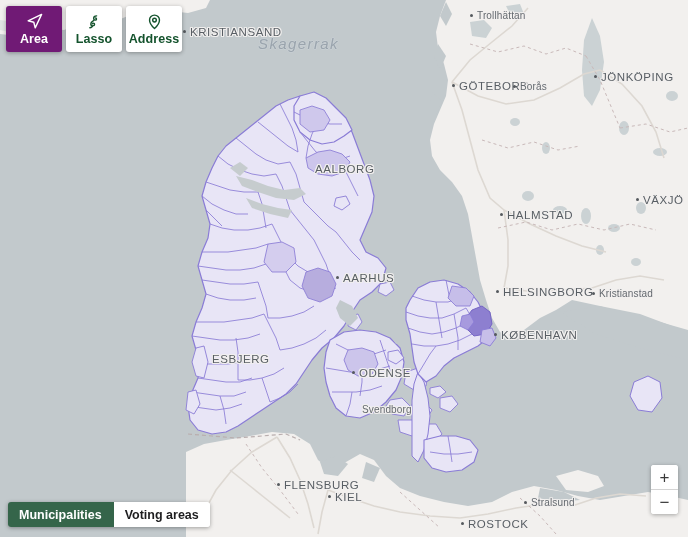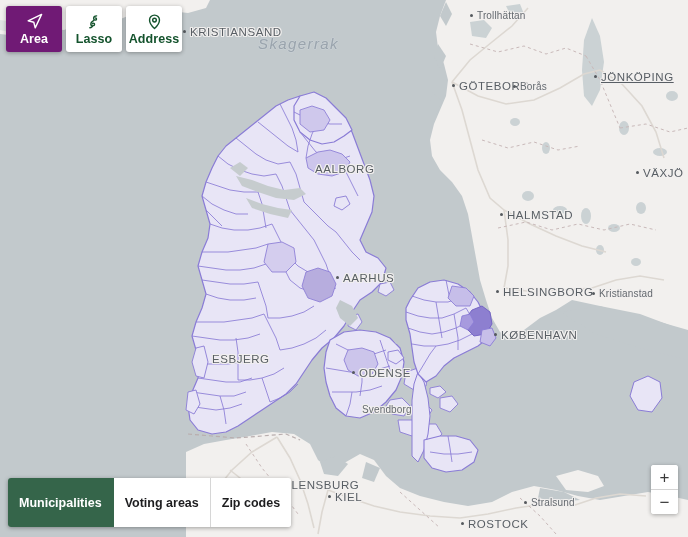--- a/index.html
+++ b/index.html
@@ -113,21 +113,21 @@
     position: absolute;
     left: 8px;
     bottom: 10px;
     display: flex;
     border-radius: 3px;
     overflow: hidden;
     box-shadow: 0 1px 4px rgba(0,0,0,.35);
     z-index: 40;
   }
   .layer-tab {
-    padding: 12px 11px;
+    padding: 0 11px;
     height: 25px;
     display: flex;
     align-items: center;
     background: #ffffff;
     color: #1d1d1f;
     font-size: 12.5px;
     font-weight: bold;
     cursor: pointer;
     border-right: 1px solid #d6d6d6;
   }
@@ -426,24 +426,24 @@
       </g>
 
       <g></g>
     </g>
   </svg>
 
   <div id="map-labels">
       <div class="map-label city-major" style="left: 183px; top: 26px;"><span class="dot"></span><span>KRISTIANSAND</span></div>
       <div class="map-label water" style="left: 258px; top: 35px;"><span>Skagerrak</span></div>
       <div class="map-label city-minor" style="left: 470px; top: 10px;"><span class="dot"></span><span>Trollhättan</span></div>
-      <div class="map-label city-major" style="left: 594px; top: 71px; text-decoration: underline;"><span class="dot"></span><span>JÖNKÖPING</span></div>
+      <div class="map-label city-major" style="left: 594px; top: 71px;"><span class="dot"></span><span>JÖNKÖPING</span></div>
       <div class="map-label city-major" style="left: 452px; top: 80px;"><span class="dot"></span><span>GÖTEBORG</span></div>
       <div class="map-label city-minor" style="left: 513px; top: 81px;"><span class="dot"></span><span>Borås</span></div>
-      <div class="map-label city-major" style="left: 636px; top: 167px; text-align: right;"><span class="dot"></span><span>VÄXJÖ</span></div>
+      <div class="map-label city-major" style="left: 636px; top: 194px; text-align: right;"><span class="dot"></span><span>VÄXJÖ</span></div>
       <div class="map-label city-major" style="left: 500px; top: 209px;"><span class="dot"></span><span>HALMSTAD</span></div>
       <div class="map-label city-major" style="left: 315px; top: 163px;"><span>AALBORG</span></div>
       <div class="map-label city-major" style="left: 336px; top: 272px;"><span class="dot"></span><span>AARHUS</span></div>
       <div class="map-label city-major" style="left: 496px; top: 286px;"><span class="dot"></span><span>HELSINGBORG</span></div>
       <div class="map-label city-minor" style="left: 592px; top: 288px;"><span class="dot"></span><span>Kristianstad</span></div>
       <div class="map-label city-major" style="left: 494px; top: 329px;"><span class="dot"></span><span>KØBENHAVN</span></div>
       <div class="map-label city-major" style="left: 212px; top: 353px;"><span>ESBJERG</span></div>
       <div class="map-label city-major" style="left: 352px; top: 367px;"><span class="dot"></span><span>ODENSE</span></div>
       <div class="map-label city-minor" style="left: 362px; top: 404px;"><span>Svendborg</span></div>
       <div class="map-label city-major" style="left: 277px; top: 435px; margin-top: 44px;"><span class="dot"></span><span>FLENSBURG</span></div>
@@ -485,23 +485,20 @@
     </div>
   </div>
 
   <div id="layer-tabs">
     <div class="layer-tab active">
       <span>Municipalities</span>
     </div>
     <div class="layer-tab">
       <span>Voting areas</span>
     </div>
-    <div class="layer-tab">
-      <span>Zip codes</span>
-    </div>
   </div>
 
   <div id="zoom-control">
     <div class="zoom-btn" id="zoom-in-button">
       <span>+</span>
     </div>
     <div class="zoom-btn" id="zoom-out-button">
       <span>−</span>
     </div>
   </div>

